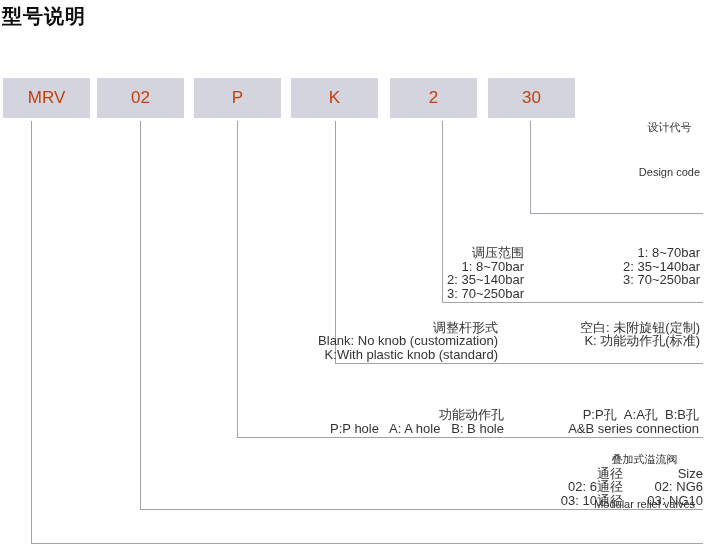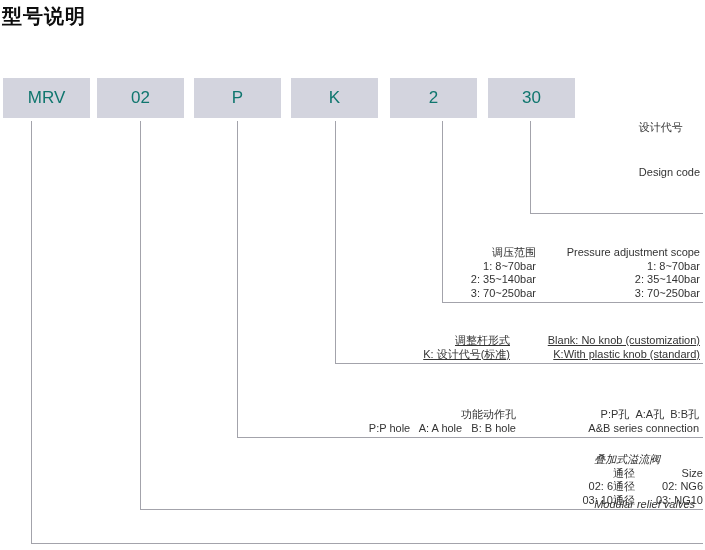--- a/index.html
+++ b/index.html
@@ -7,50 +7,50 @@
     position:relative;width:705px;height:550px;background:#ffffff;overflow:hidden;
     font-family:"Liberation Sans","DejaVu Sans",sans-serif;color:#333333;
   }
   .page-title{
     position:absolute;left:2px;top:3px;margin:0;
     font-size:20px;font-weight:700;color:#0d0d0d;letter-spacing:1px;
   }
   .code-box{
     position:absolute;top:78px;height:40px;width:87px;
     background:#d3d4de;display:flex;align-items:center;justify-content:center;
-    font-size:17px;color:#0f766e;text-align:right;
+    font-size:17px;color:#c2410c;text-align:right;
   }
   .b0{left:3px}.b1{left:97px}.b2{left:194px}.b3{left:291px}.b4{left:390px}.b5{left:488px}
   .vline{position:absolute;width:1px;top:121px;background:#a3a3ab;}
   .v0{left:31px;height:422px}
   .v1{left:140px;height:388px}
   .v2{left:237px;height:316px}
   .v3{left:335px;height:242px}
   .v4{left:442px;height:181px}
   .v5{left:530px;height:92px}
   .hline{position:absolute;height:1px;background:#a3a3ab;}
   .r5{left:530px;top:213px;width:173px}
   .r4{left:442px;top:302px;width:261px}
   .r3{left:335px;top:363px;width:368px}
   .r2{left:237px;top:437px;width:466px}
   .r1{left:140px;top:509px;width:563px}
   .r0{left:31px;top:543px;width:672px}
   .leader{
-    position:absolute;text-align:left;font-size:11px;line-height:15px;
+    position:absolute;text-align:center;font-size:11px;line-height:15px;
     white-space:pre;color:#333333;
   }
   .leader-design{right:5px;bottom:340px;}
-  .leader-product{right:10px;bottom:8px;font-style:italic;}
+  .leader-product{right:10px;bottom:8px;}
   .tbl{
-    position:absolute;display:grid;column-gap:4px;
-    font-size:11px;line-height:13.5px;color:#333333;
+    position:absolute;display:grid;column-gap:16px;
+    font-size:13px;line-height:13.5px;color:#333333;
   }
   .tbl .cell{text-align:right;white-space:pre;}
   .tbl-pressure{right:5px;bottom:250px;width:310px;grid-template-columns:1fr 160px;}
-  .tbl-adjust  {right:5px;bottom:189px;width:420px;grid-template-columns:1fr 186px;text-decoration:underline;}
+  .tbl-adjust  {right:5px;bottom:189px;width:420px;grid-template-columns:1fr 186px;}
   .tbl-bore    {right:6px;bottom:115px;width:400px;grid-template-columns:1fr 179px;}
   .tbl-size    {right:2px;bottom:43px; width:170px;grid-template-columns:1fr 64px;}
 </style>
 </head>
 <body>
 
 <div class="canvas">
 
   <h1 class="page-title">型号说明</h1>
 
@@ -75,33 +75,33 @@
   <div class="hline r1"></div>
   <div class="hline r0"></div>
 
   <div class="leader leader-design">
     <div>设计代号</div>
     <div>Design code</div>
   </div>
 
   <div class="tbl tbl-pressure">
     <div class="cell">调压范围</div>
-    <div class="cell">Pressure adjustment scope</div>
     <div class="cell">1: 8~70bar</div>
     <div class="cell">1: 8~70bar</div>
     <div class="cell">2: 35~140bar</div>
     <div class="cell">2: 35~140bar</div>
     <div class="cell">3: 70~250bar</div>
     <div class="cell">3: 70~250bar</div>
   </div>
 
   <div class="tbl tbl-adjust">
     <div class="cell">调整杆形式</div>
+    <div class="cell">空白: 未附旋钮(定制)</div>
     <div class="cell">Blank: No knob (customization)</div>
-    <div class="cell">K: 设计代号(标准)</div>
+    <div class="cell">K: 功能动作孔(标准)</div>
     <div class="cell">K:With plastic knob (standard)</div>
   </div>
 
   <div class="tbl tbl-bore">
     <div class="cell">功能动作孔</div>
     <div class="cell">P:P孔  A:A孔  B:B孔</div>
     <div class="cell">P:P hole   A: A hole   B: B hole</div>
     <div class="cell">A&amp;B series connection</div>
   </div>
 

